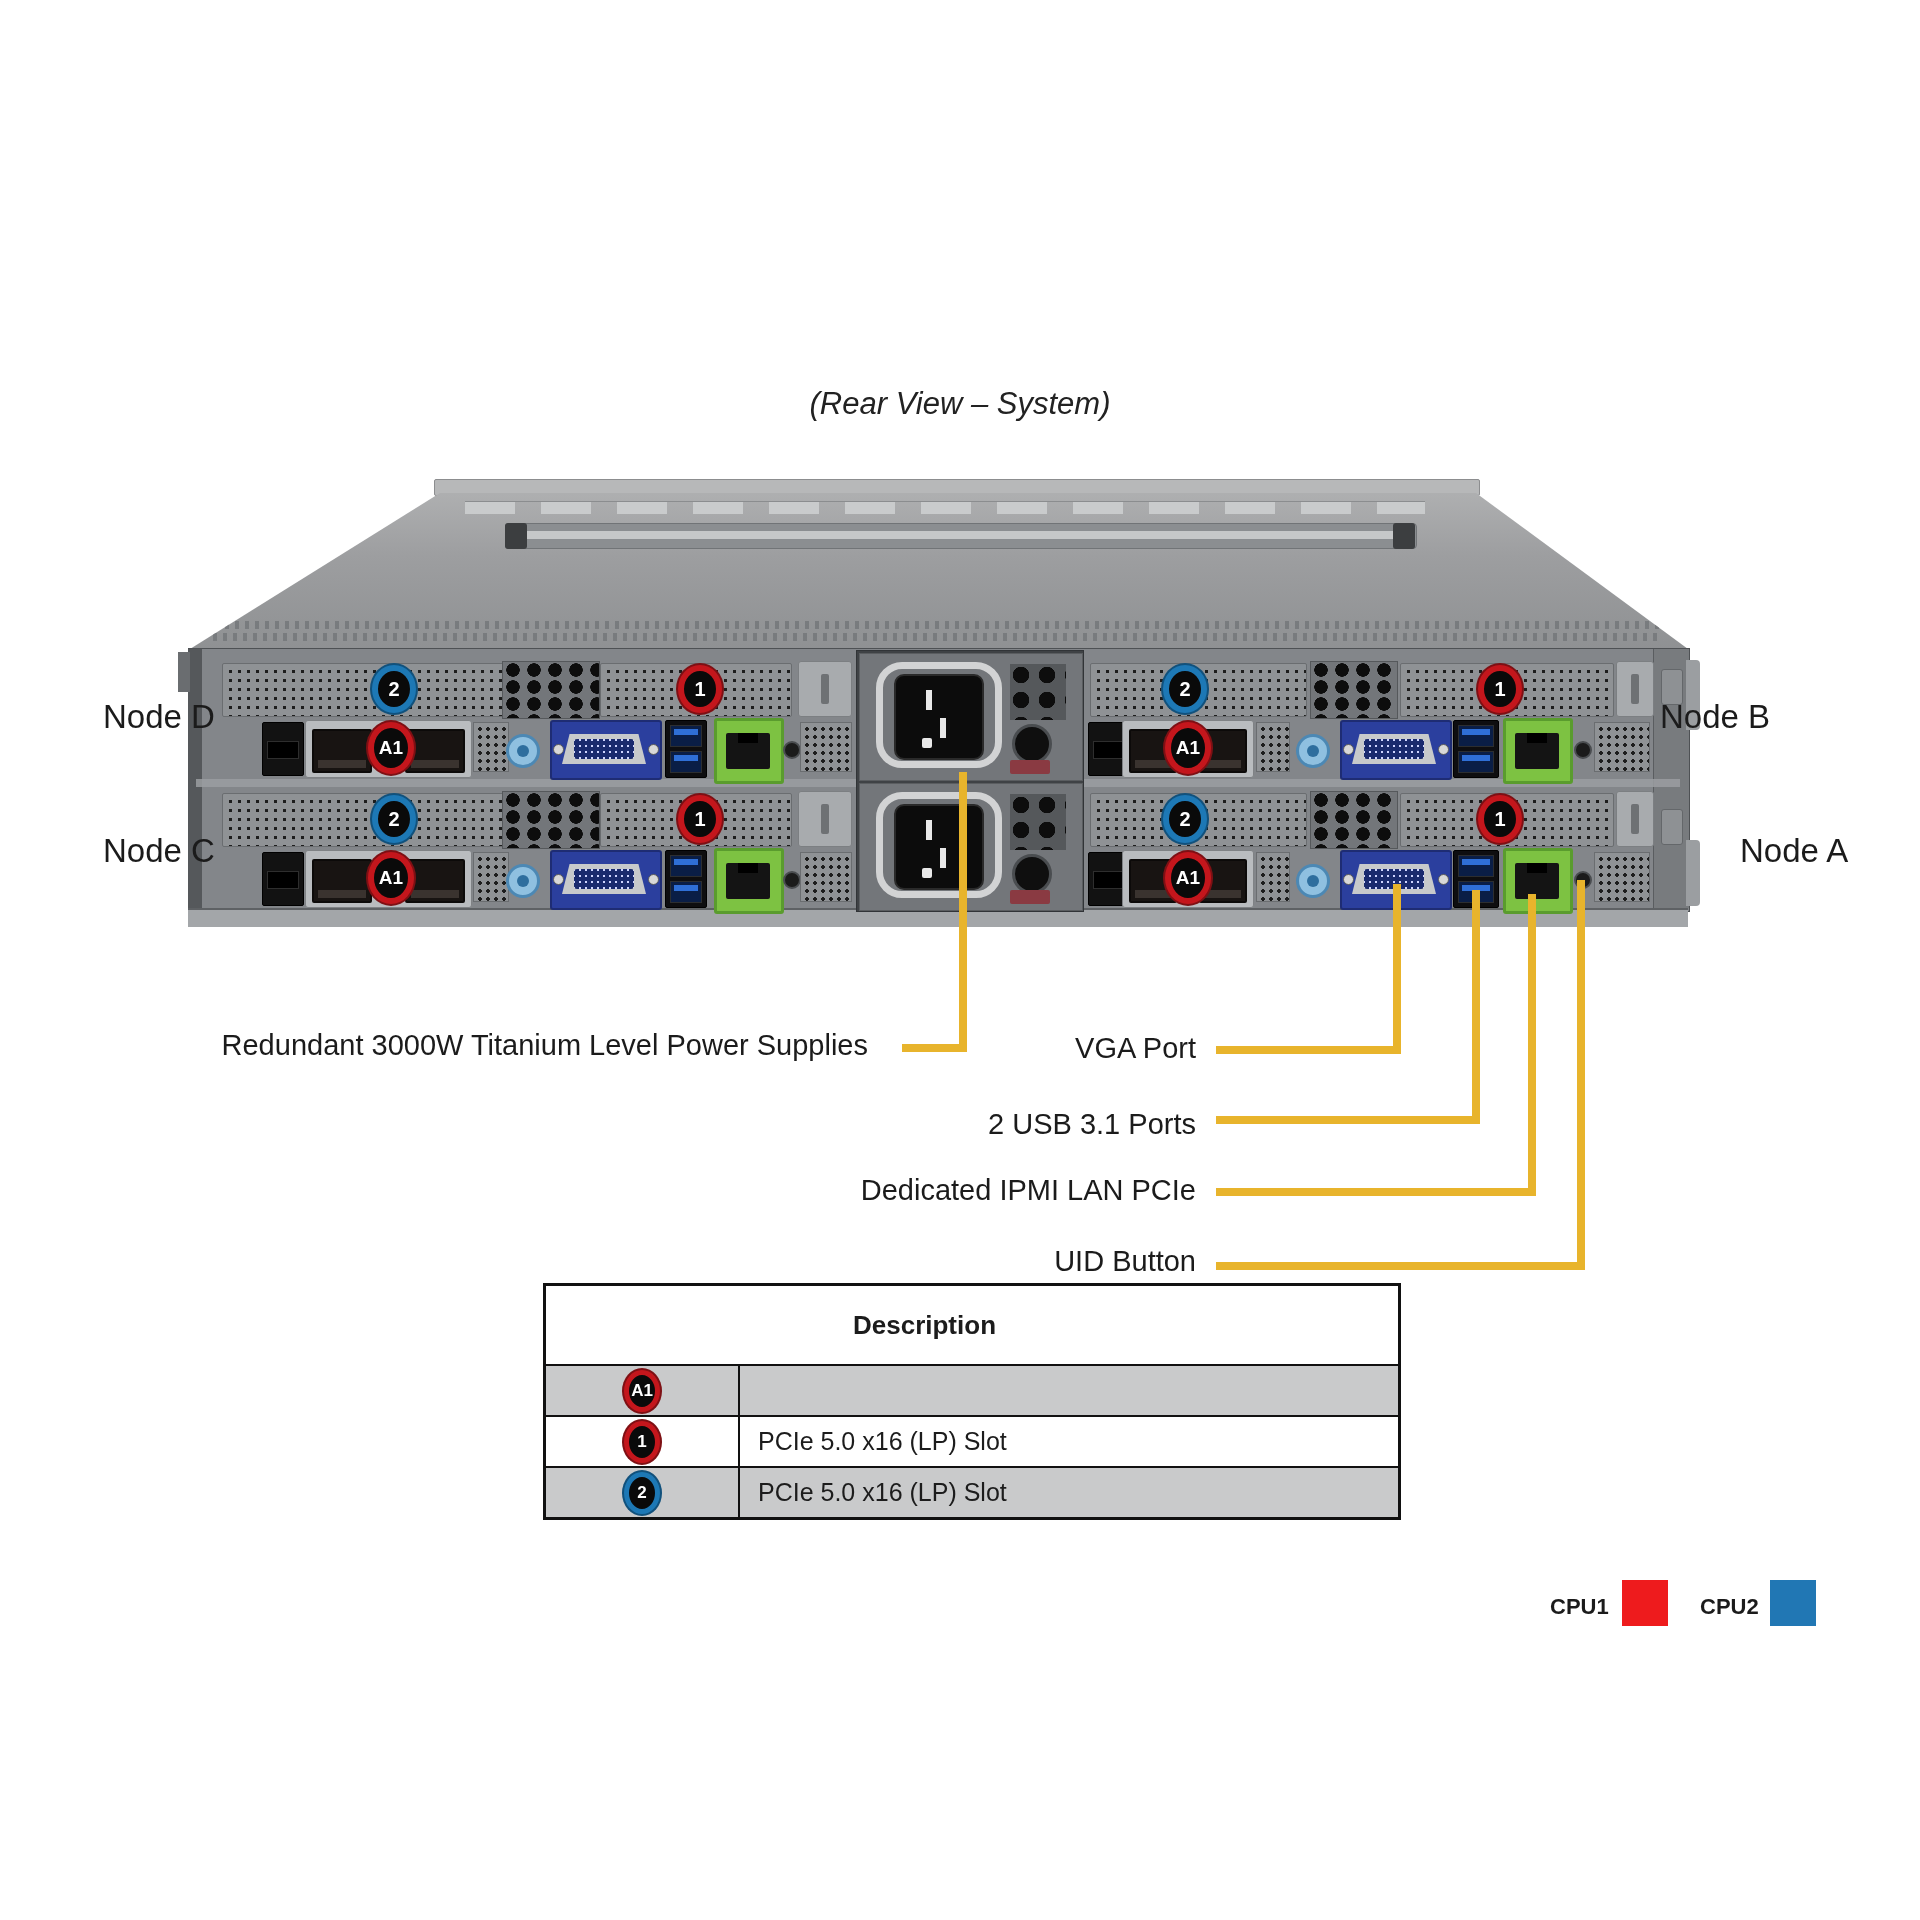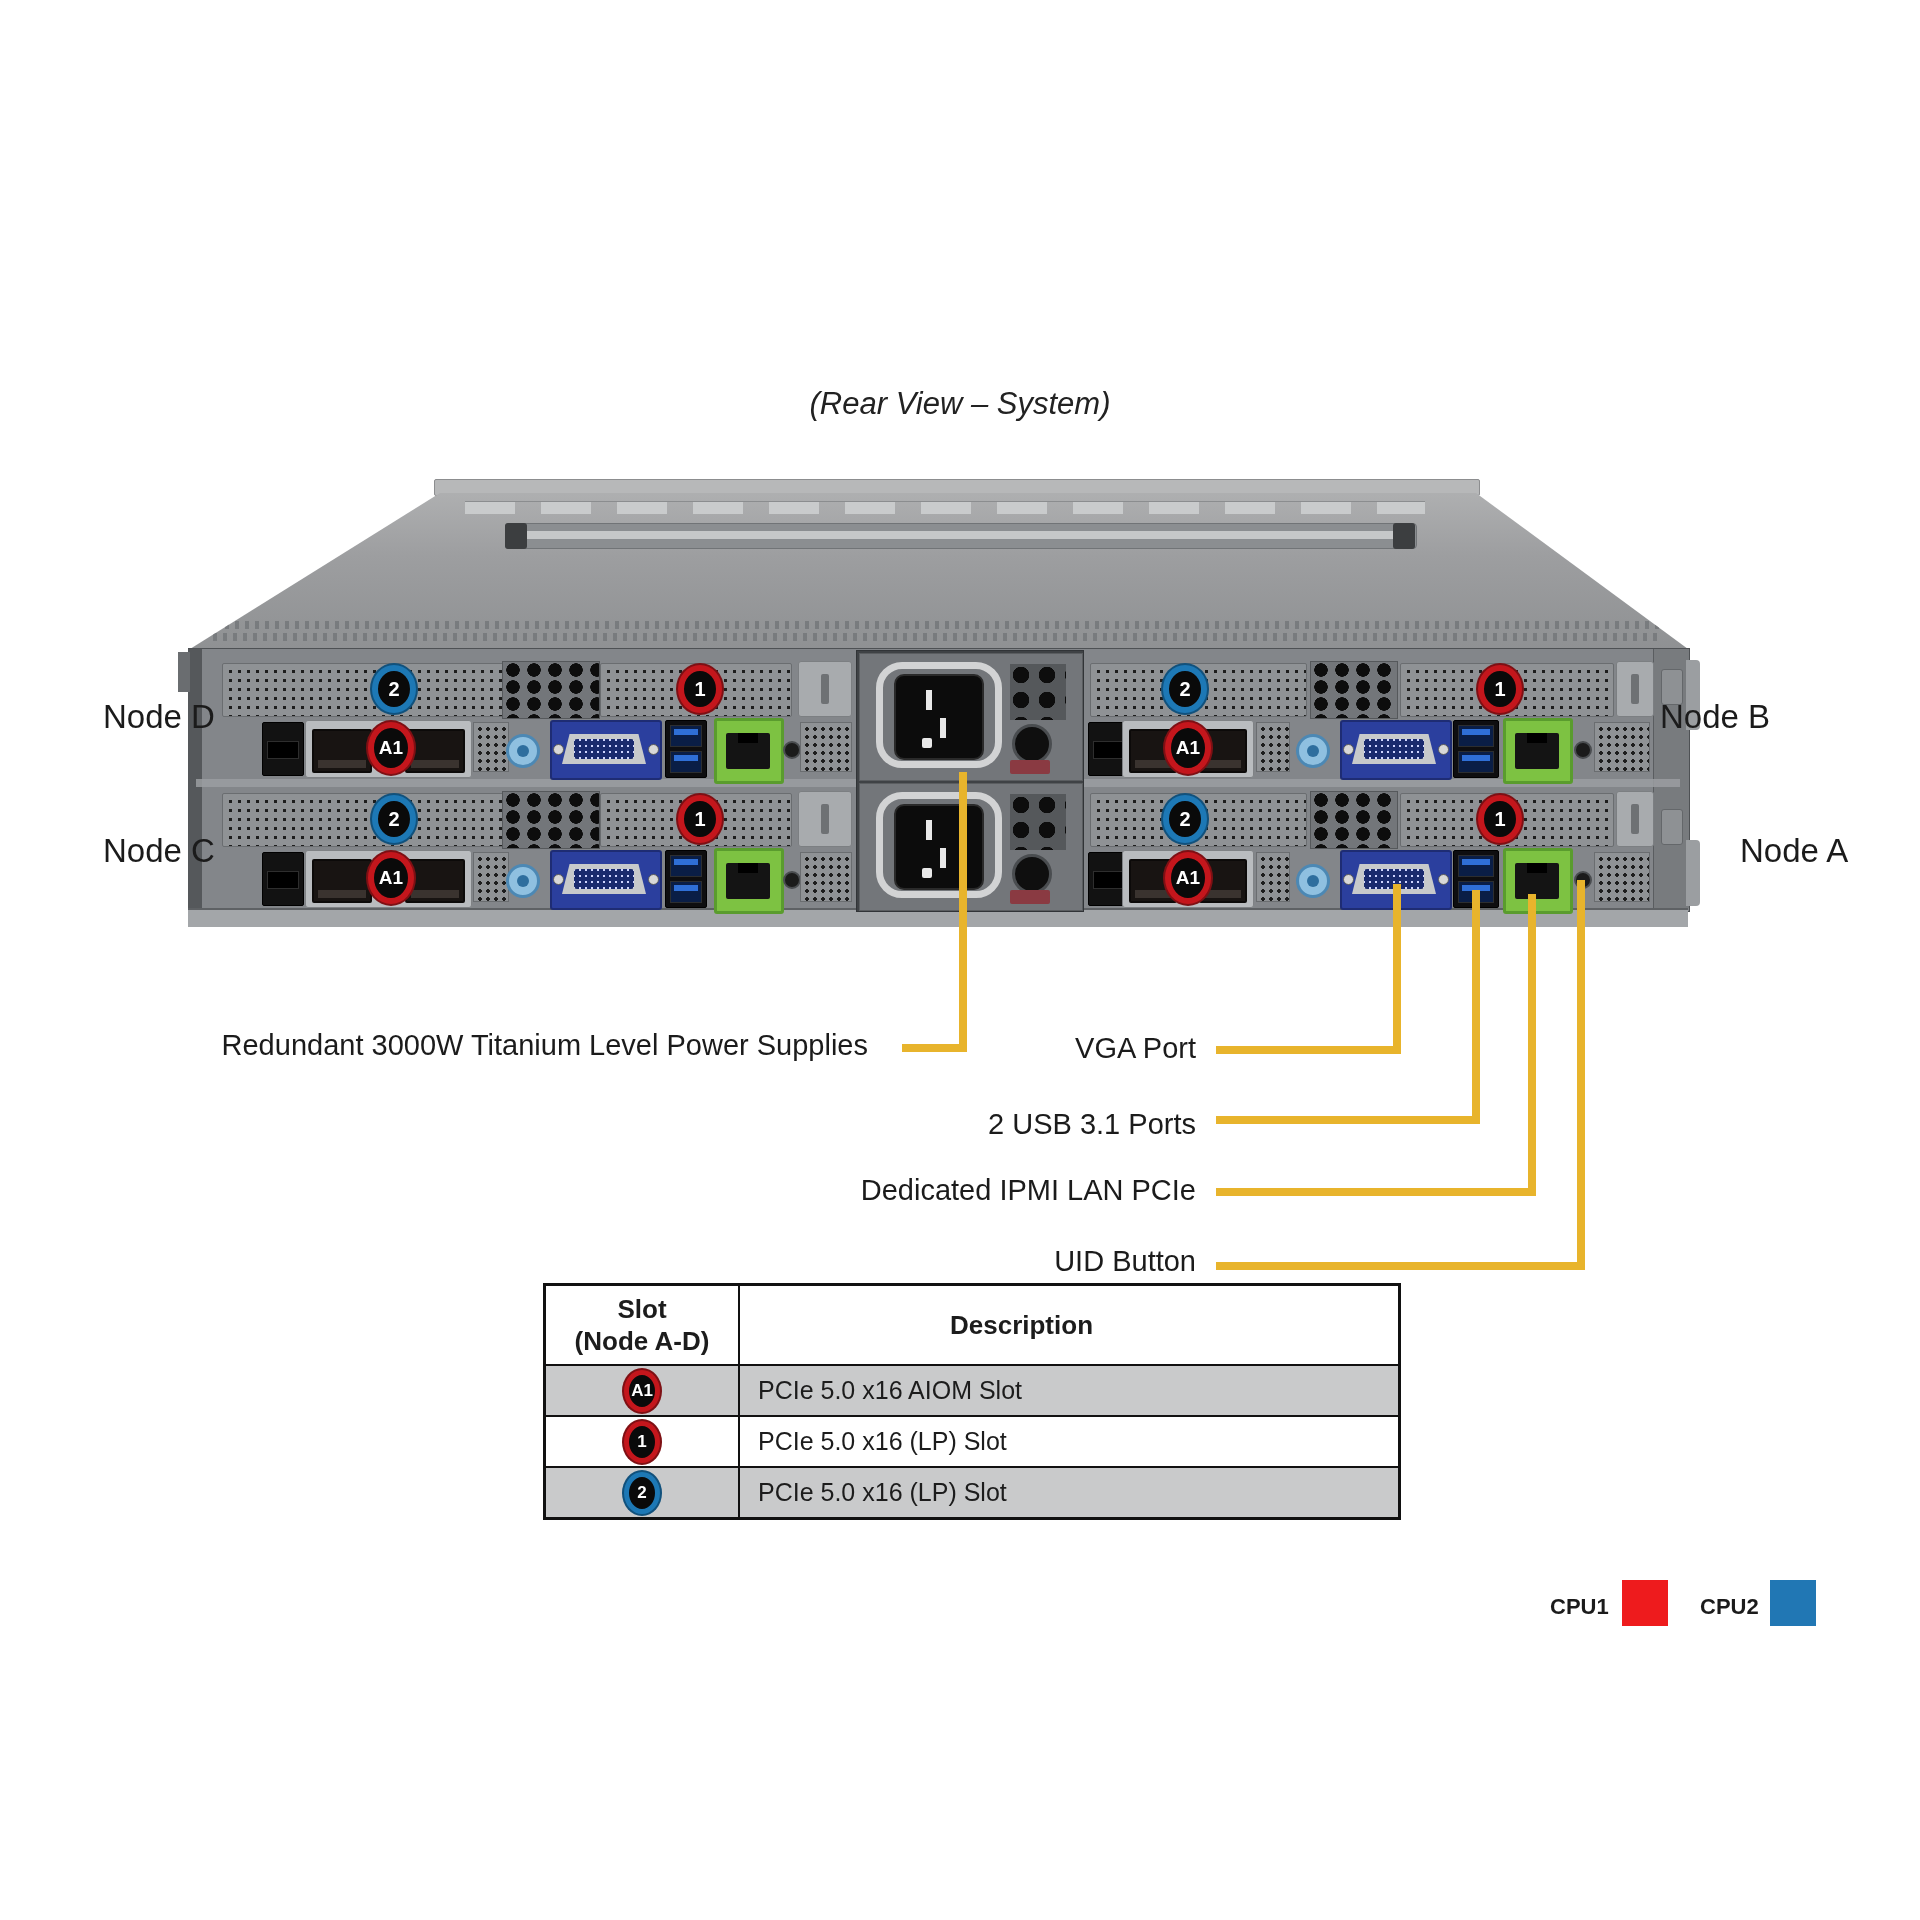--- a/index.html
+++ b/index.html
@@ -356,34 +356,27 @@
   <div class="abs yline" style="left: 1216px; top: 1262px; width: 369px; height: 8px; background-color: rgb(232, 180, 44);"></div>
 
   <div class="abs callout" style="left:150px;top:1029px;width:718px;text-align:right;">Redundant 3000W Titanium Level Power Supplies</div>
   <div class="abs callout" style="left:478px;top:1032px;width:718px;text-align:right;">VGA Port</div>
   <div class="abs callout" style="left:478px;top:1102px;width:718px;text-align:right;margin-top:6px;">2 USB 3.1 Ports</div>
   <div class="abs callout" style="left:478px;top:1174px;width:718px;text-align:right;">Dedicated IPMI LAN PCIe</div>
   <div class="abs callout" style="left:478px;top:1245px;width:718px;text-align:right;">UID Button</div>
 
   <div class="abs slot-table">
     <div class="trow first hrow">
-      <div class="c1">
-        <div class="htext">Slot</div>
-        <div class="htext">(Node A-D)</div>
-      </div>
       <div class="c2">
         <div class="htext">Description</div>
       </div>
     </div>
     <div class="trow drow gray">
       <div class="c1">
         <div class="badge sm b-red">A1</div>
-      </div>
-      <div class="c2">
-        <div class="dtext">PCIe 5.0 x16 AIOM Slot</div>
       </div>
     </div>
     <div class="trow drow">
       <div class="c1">
         <div class="badge sm b-red">1</div>
       </div>
       <div class="c2">
         <div class="dtext">PCIe 5.0 x16 (LP) Slot</div>
       </div>
     </div>

